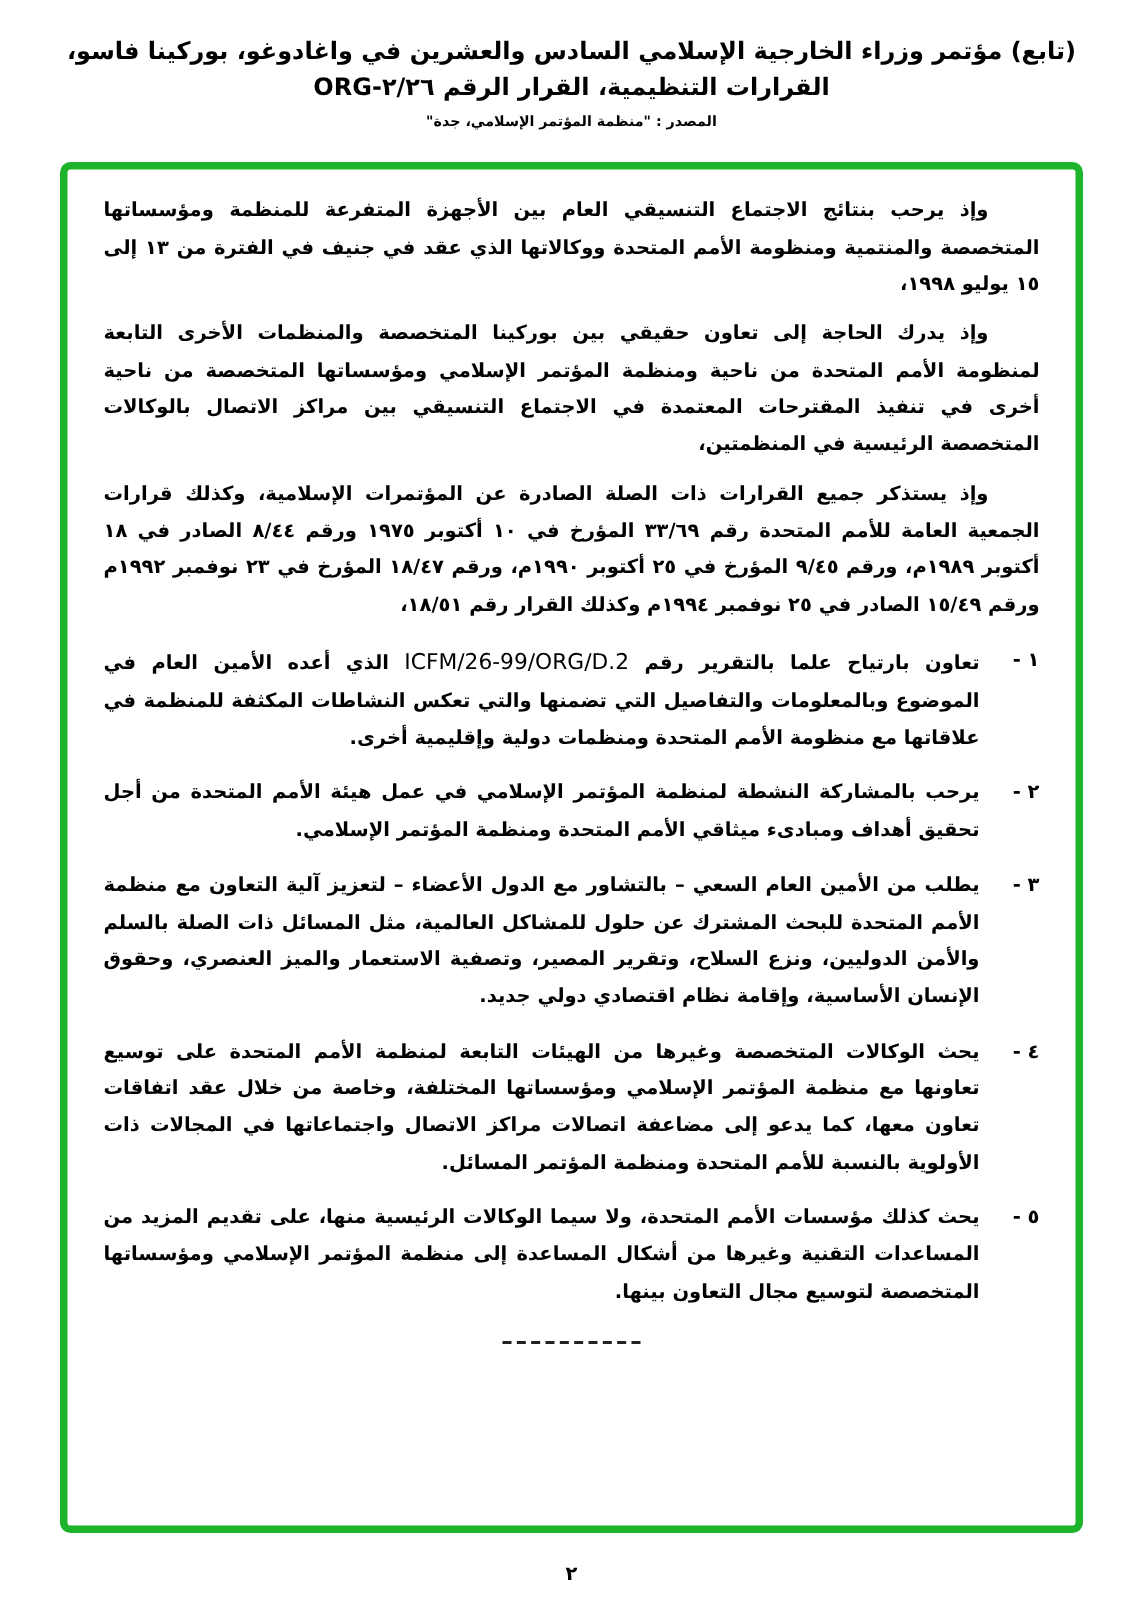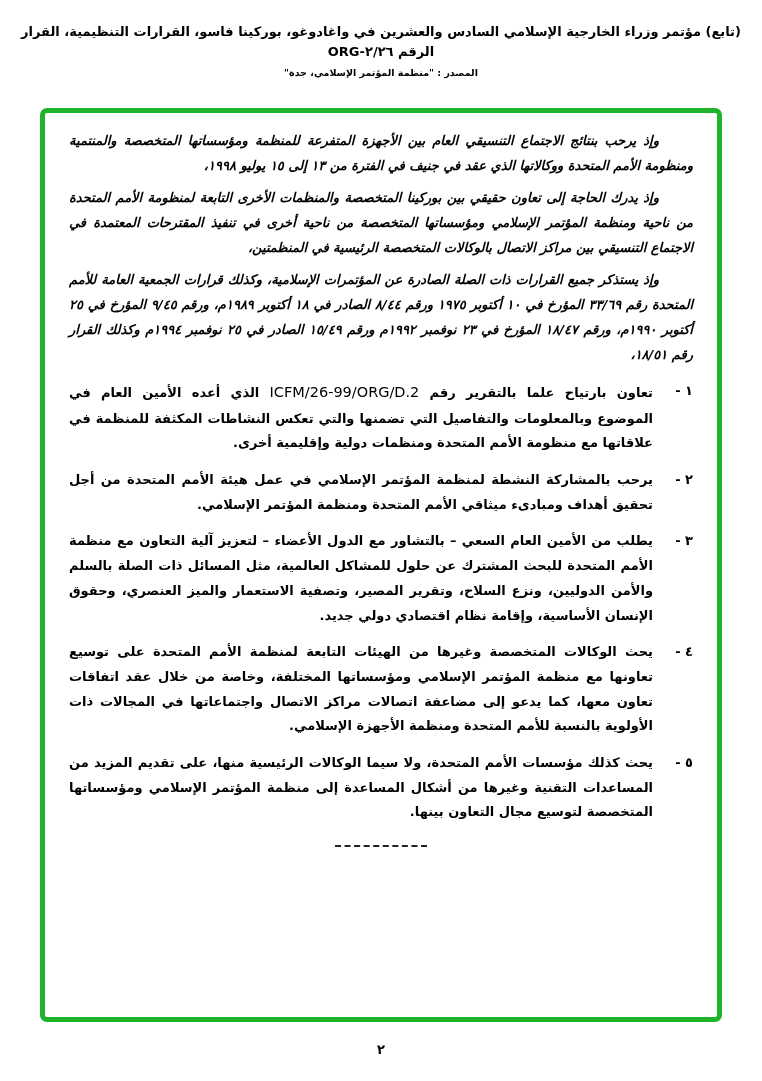--- a/index.html
+++ b/index.html
@@ -8,41 +8,40 @@
     width: 762px; height: 1081px;
     position: relative; overflow: hidden;
     font-family: "DejaVu Sans", sans-serif;
     color: #000;
   }
   .doc-header {
     position: absolute; top: 22px; left: 8px; right: 8px;
     text-align: center; direction: rtl;
   }
   .doc-header-line1 {
-    font-size: 13px; font-weight: bold; line-height: 1.5;
+    font-size: 16px; font-weight: bold; line-height: 1.5;
   }
   .doc-header-line2 {
     font-size: 9.5px; font-weight: bold; margin-top: 6px;
   }
   .frame {
     position: absolute; left: 40px; top: 108px;
     width: 682px; height: 914px;
     border: 5px solid #1db32b; border-radius: 7px;
     padding: 16px 24px 10px 24px;
     direction: rtl;
   }
   .content {
     font-size: 13px; font-weight: bold;
     line-height: 1.9;
     text-align: justify;
   }
   .preamble-p {
     text-indent: 34px;
     margin-bottom: 8px;
-    font-style: italic;
   }
   .item { display: flex; margin-top: 12px; }
   .item-number { flex: 0 0 40px; }
   .item-text { flex: 1; text-align: justify; }
   .code {
     direction: ltr; unicode-bidi: embed;
     font-size: 14.5px; font-weight: normal;
     white-space: nowrap;
   }
   .separator {
@@ -85,21 +84,21 @@
         <div class="item-text">يرحب بالمشاركة النشطة لمنظمة المؤتمر الإسلامي في عمل هيئة الأمم المتحدة من أجل تحقيق أهداف ومبادىء ميثاقي الأمم المتحدة ومنظمة المؤتمر الإسلامي.</div>
       </div>
 
       <div class="item">
         <div class="item-number">٣ -</div>
         <div class="item-text">يطلب من الأمين العام السعي – بالتشاور مع الدول الأعضاء – لتعزيز آلية التعاون مع منظمة الأمم المتحدة للبحث المشترك عن حلول للمشاكل العالمية، مثل المسائل ذات الصلة بالسلم والأمن الدوليين، ونزع السلاح، وتقرير المصير، وتصفية الاستعمار والميز العنصري، وحقوق الإنسان الأساسية، وإقامة نظام اقتصادي دولي جديد.</div>
       </div>
 
       <div class="item">
         <div class="item-number">٤ -</div>
-        <div class="item-text">يحث الوكالات المتخصصة وغيرها من الهيئات التابعة لمنظمة الأمم المتحدة على توسيع تعاونها مع منظمة المؤتمر الإسلامي ومؤسساتها المختلفة، وخاصة من خلال عقد اتفاقات تعاون معها، كما يدعو إلى مضاعفة اتصالات مراكز الاتصال واجتماعاتها في المجالات ذات الأولوية بالنسبة للأمم المتحدة ومنظمة الأجهزة الإسلامي.</div>
+        <div class="item-text">يحث الوكالات المتخصصة وغيرها من الهيئات التابعة لمنظمة الأمم المتحدة على توسيع تعاونها مع منظمة المؤتمر الإسلامي ومؤسساتها المختلفة، وخاصة من خلال عقد اتفاقات تعاون معها، كما يدعو إلى مضاعفة اتصالات مراكز الاتصال واجتماعاتها في المجالات ذات الأولوية بالنسبة للأمم المتحدة ومنظمة المؤتمر المسائل.</div>
       </div>
 
       <div class="item">
         <div class="item-number">٥ -</div>
         <div class="item-text">يحث كذلك مؤسسات الأمم المتحدة، ولا سيما الوكالات الرئيسية منها، على تقديم المزيد من المساعدات التقنية وغيرها من أشكال المساعدة إلى منظمة المؤتمر الإسلامي ومؤسساتها المتخصصة لتوسيع مجال التعاون بينها.</div>
       </div>
 
       <div class="separator"></div>
 
     </div>

